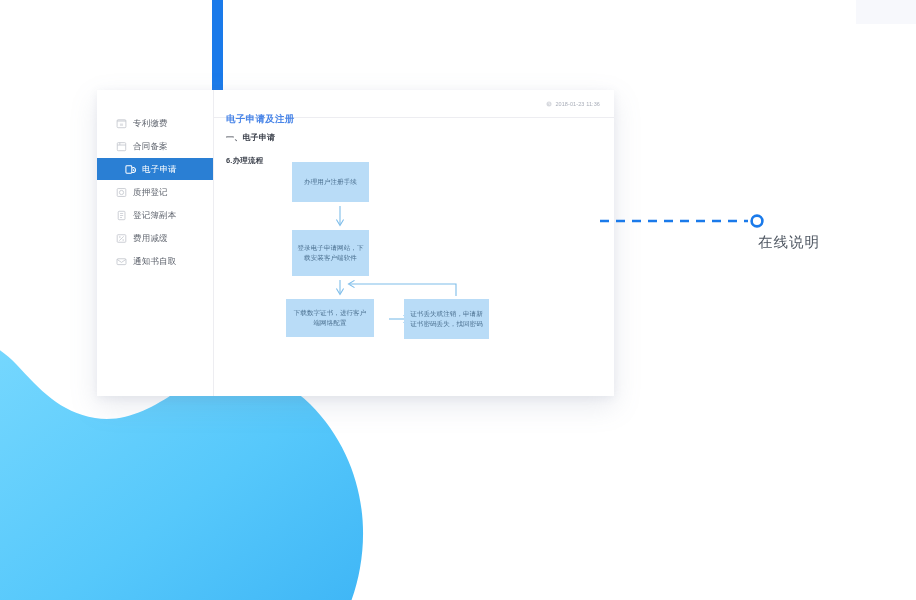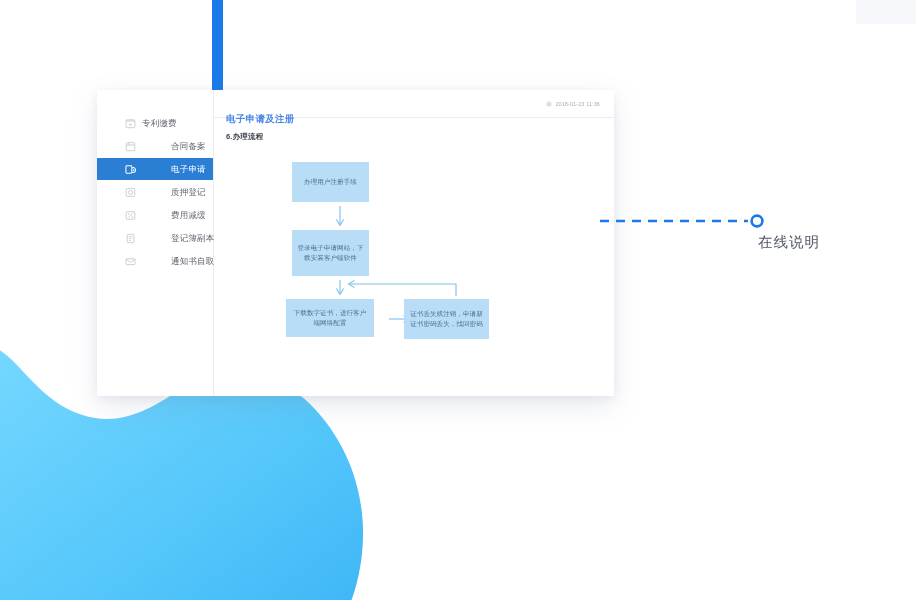--- a/index.html
+++ b/index.html
@@ -65,26 +65,26 @@
     flex: 0 0 117px;
     background: #ffffff;
     border-right: 1px solid #ededf1;
     padding-top: 22px;
     box-sizing: border-box;
   }
   .side-item {
     height: 22px;
     display: flex;
     align-items: center;
-    padding-left: 28px;
+    padding-left: 19px;
     box-sizing: border-box;
     margin-bottom: 0px;
     cursor: pointer;
   }
-  .side-item + .side-item { margin-top: 1px; gap: 29px; }
+  .side-item + .side-item { margin-top: 1px; }
   .side-item .s-ico {
     width: 11px;
     height: 11px;
     flex: 0 0 11px;
     margin-right: 6px;
     display: block;
     opacity: .55;
   }
   .side-item .s-lbl {
     font-size: 8.5px;
@@ -282,36 +282,36 @@
     <div class="side-item">
       <svg class="s-ico" viewBox="0 0 12 12">
         <rect x="1.3" y="1.7" width="9.4" height="8.6" rx="1" fill="none" stroke="#9aa0ac" stroke-width="1"></rect>
         <circle cx="6" cy="6" r="2.3" fill="none" stroke="#9aa0ac" stroke-width="1"></circle>
       </svg>
       <span class="s-lbl">质押登记</span>
     </div>
 
     <div class="side-item">
       <svg class="s-ico" viewBox="0 0 12 12">
+        <rect x="2.4" y="1.4" width="7.4" height="9.2" rx="1" fill="none" stroke="#9aa0ac" stroke-width="1"></rect>
+        <line x1="4.4" y1="3.8" x2="7.8" y2="3.8" stroke="#9aa0ac" stroke-width=".9"></line>
+        <line x1="4.4" y1="6" x2="7.8" y2="6" stroke="#9aa0ac" stroke-width=".9"></line>
+        <line x1="4.4" y1="8.2" x2="6.6" y2="8.2" stroke="#9aa0ac" stroke-width=".9"></line>
+      </svg>
+      <span class="s-lbl">登记簿副本</span>
+    </div>
+
+    <div class="side-item">
+      <svg class="s-ico" viewBox="0 0 12 12">
         <rect x="1.3" y="1.9" width="9.4" height="8.2" rx=".8" fill="none" stroke="#9aa0ac" stroke-width="1"></rect>
         <line x1="3.6" y1="8.3" x2="8.4" y2="3.7" stroke="#9aa0ac" stroke-width="1"></line>
         <circle cx="4.2" cy="4.3" r=".85" fill="#9aa0ac"></circle>
         <circle cx="7.8" cy="7.7" r=".85" fill="#9aa0ac"></circle>
       </svg>
       <span class="s-lbl">费用减缓</span>
-    </div>
-
-    <div class="side-item">
-      <svg class="s-ico" viewBox="0 0 12 12">
-        <rect x="2.4" y="1.4" width="7.4" height="9.2" rx="1" fill="none" stroke="#9aa0ac" stroke-width="1"></rect>
-        <line x1="4.4" y1="3.8" x2="7.8" y2="3.8" stroke="#9aa0ac" stroke-width=".9"></line>
-        <line x1="4.4" y1="6" x2="7.8" y2="6" stroke="#9aa0ac" stroke-width=".9"></line>
-        <line x1="4.4" y1="8.2" x2="6.6" y2="8.2" stroke="#9aa0ac" stroke-width=".9"></line>
-      </svg>
-      <span class="s-lbl">登记簿副本</span>
     </div>
 
     <div class="side-item">
       <svg class="s-ico" viewBox="0 0 12 12">
         <rect x="1.1" y="3" width="9.8" height="6.4" rx="1" fill="none" stroke="#9aa0ac" stroke-width="1"></rect>
         <path d="M 1.1,3.6 L 6,7 L 10.9,3.6" fill="none" stroke="#9aa0ac" stroke-width="1"></path>
       </svg>
       <span class="s-lbl">通知书自取</span>
     </div>
 
@@ -325,20 +325,21 @@
       <div id="doc-meta">
         <svg class="m-ico" viewBox="0 0 12 12">
           <circle cx="6" cy="6" r="5" fill="#a8adb8"></circle>
           <path d="M 6,3.2 L 6,6 L 8,7.2" fill="none" stroke="#ffffff" stroke-width="1.2" stroke-linecap="round"></path>
         </svg>
         <span id="doc-time">2018-01-23 11:36</span>
       </div>
     </div>
 
     <div id="content-body">
+      <div class="sec-h1">一、电子申请</div>
       <div class="sec-h2">6.办理流程</div>
 
       <div id="flow">
 
         <svg id="flow-svg" viewBox="0 0 380 180">
           <g stroke="#7ebdea" stroke-width="1.1" fill="none">
 
             <line x1="116" y1="44" x2="116" y2="62"></line>
             <path d="M 112.4,57.5 L 116,63.5 L 119.6,57.5" fill="none"></path>
 

